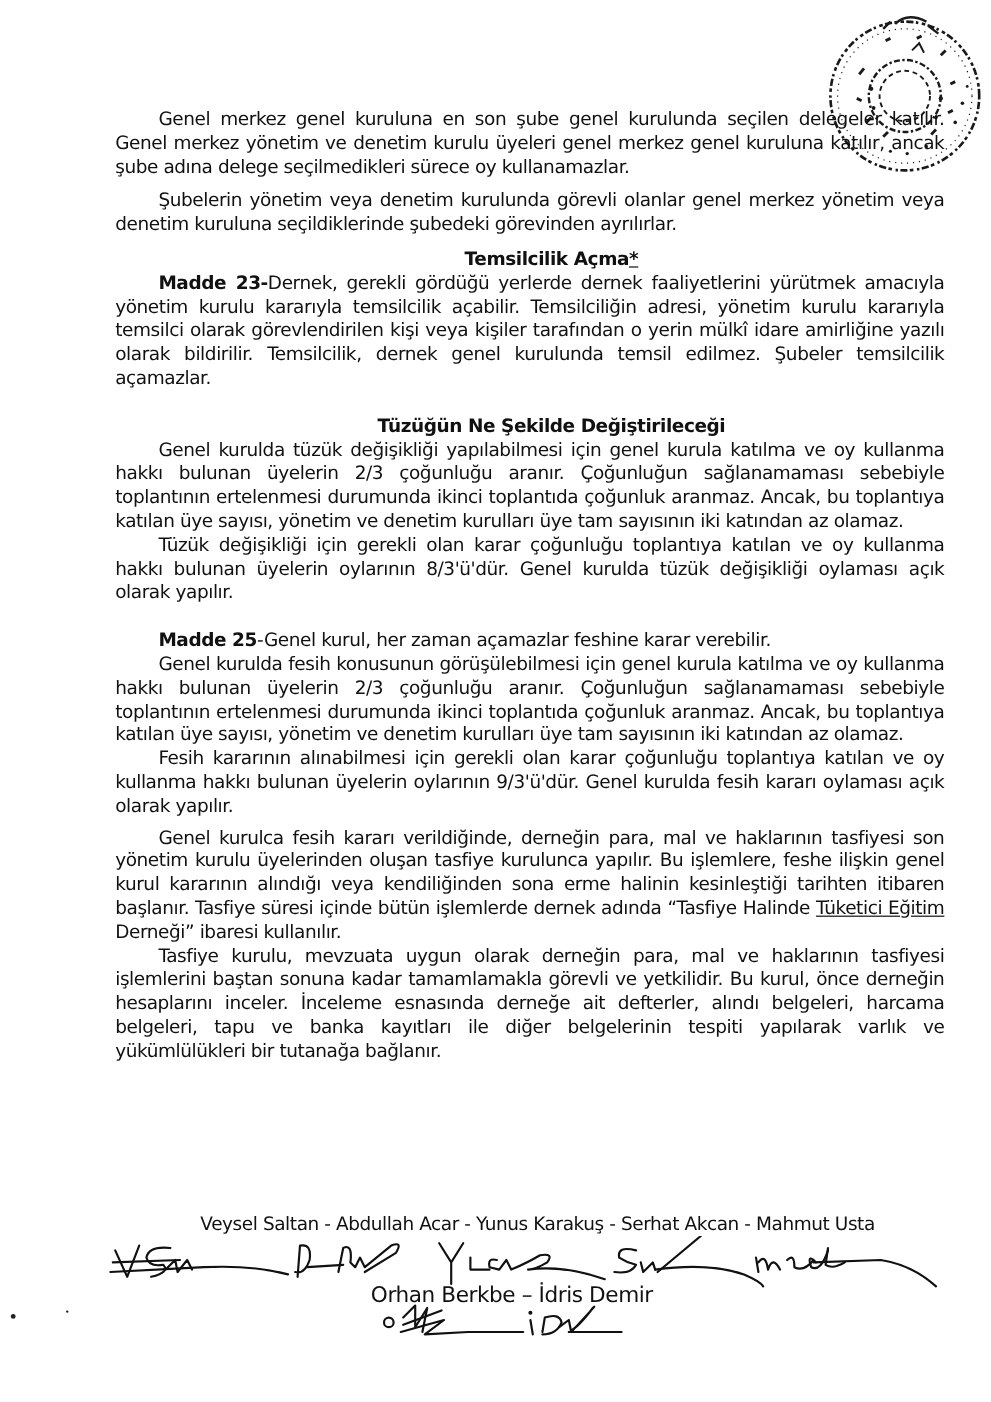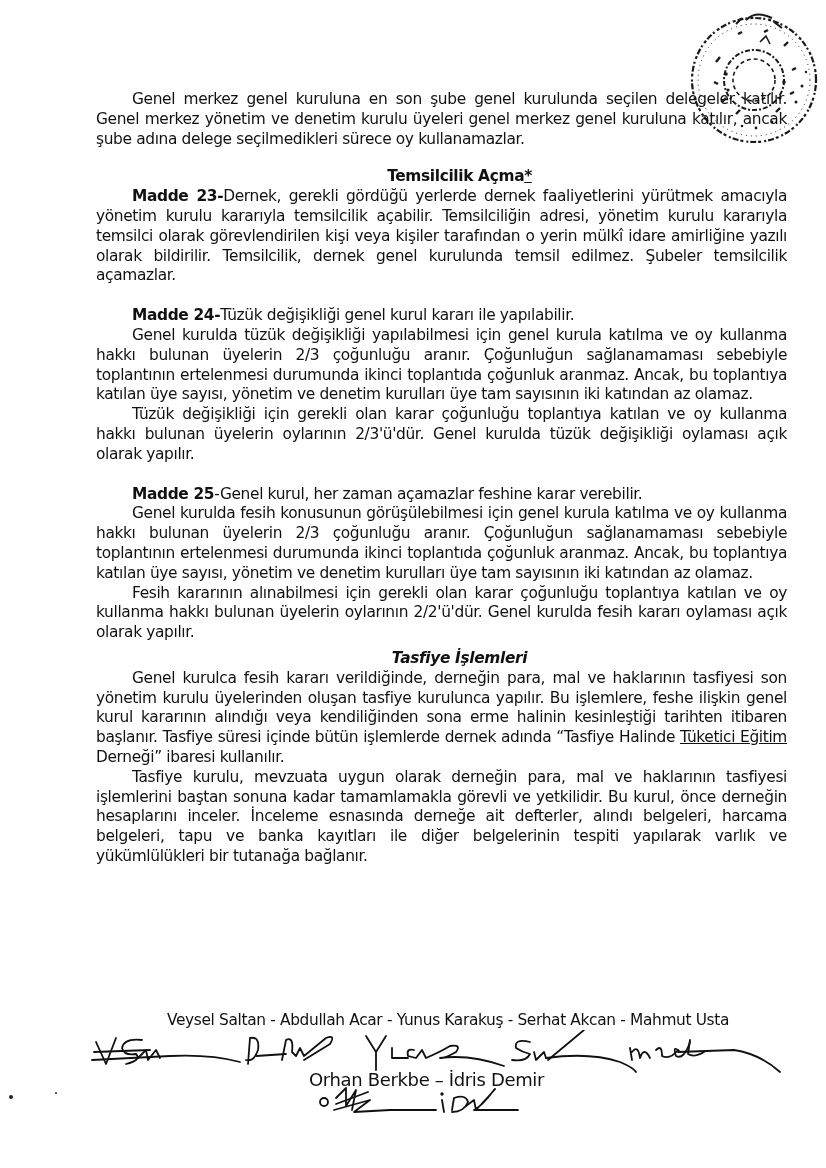--- a/index.html
+++ b/index.html
@@ -57,37 +57,37 @@
       <circle cx="130" cy="70" r="1.2"></circle>
         <circle cx="96" cy="120" r="1.4"></circle>
       <circle cx="80" cy="126" r="1.4"></circle>
         <circle cx="66" cy="124" r="1.3"></circle>
     </g>
   </svg>
 
   <div class="text-col">
     <p>Genel merkez genel kuruluna en son şube genel kurulunda seçilen delegeler katılır. Genel merkez yönetim ve denetim kurulu üyeleri genel merkez genel kuruluna katılır, ancak şube adına delege seçilmedikleri sürece oy kullanamazlar.</p>
     <div class="gap"></div>
+    <p>Şubelerin yönetim veya denetim kurulunda görevli olanlar genel merkez yönetim veya denetim kuruluna seçildiklerinde şubedeki görevinden ayrılırlar.</p>
     <div class="gap"></div>
 
     <div class="heading"><span>Temsilcilik Açma</span><span class="u">*</span></div>
     <p><span class="madde">Madde 23-</span><span>Dernek, gerekli gördüğü yerlerde dernek faaliyetlerini yürütmek amacıyla yönetim kurulu kararıyla temsilcilik açabilir. Temsilciliğin adresi, yönetim kurulu kararıyla temsilci olarak görevlendirilen kişi veya kişiler tarafından o yerin mülkî idare amirliğine yazılı olarak bildirilir. Temsilcilik, dernek genel kurulunda temsil edilmez. Şubeler temsilcilik açamazlar.</span></p>
     <div class="gap-lg"></div>
 
-    <p><span class="madde">Madde 24-</span><span>Tüzük değişikliği genel kurul kararı ile yapılabilir.</span></p>
+    <div class="heading">Tüzüğün Ne Şekilde Değiştirileceği</div>
     <p>Genel kurulda tüzük değişikliği yapılabilmesi için genel kurula katılma ve oy kullanma hakkı bulunan üyelerin 2/3 çoğunluğu aranır. Çoğunluğun sağlanamaması sebebiyle toplantının ertelenmesi durumunda ikinci toplantıda çoğunluk aranmaz. Ancak, bu toplantıya katılan üye sayısı, yönetim ve denetim kurulları üye tam sayısının iki katından az olamaz.</p>
-    <p>Tüzük değişikliği için gerekli olan karar çoğunluğu toplantıya katılan ve oy kullanma hakkı bulunan üyelerin oylarının 2/3'ü'dür. Genel kurulda tüzük değişikliği oylaması açık olarak yapılır.</p>
+    <p>Tüzük değişikliği için gerekli olan karar çoğunluğu toplantıya katılan ve oy kullanma hakkı bulunan üyelerin oylarının 8/3'ü'dür. Genel kurulda tüzük değişikliği oylaması açık olarak yapılır.</p>
     <div class="gap-lg"></div>
 
     <p><span class="madde">Madde 25</span><span>-Genel kurul, her zaman açamazlar feshine karar verebilir.</span></p>
     <p>Genel kurulda fesih konusunun görüşülebilmesi için genel kurula katılma ve oy kullanma hakkı bulunan üyelerin 2/3 çoğunluğu aranır. Çoğunluğun sağlanamaması sebebiyle toplantının ertelenmesi durumunda ikinci toplantıda çoğunluk aranmaz. Ancak, bu toplantıya katılan üye sayısı, yönetim ve denetim kurulları üye tam sayısının iki katından az olamaz.</p>
-    <p>Fesih kararının alınabilmesi için gerekli olan karar çoğunluğu toplantıya katılan ve oy kullanma hakkı bulunan üyelerin oylarının 2/2'ü'dür. Genel kurulda fesih kararı oylaması açık olarak yapılır.</p>
+    <p>Fesih kararının alınabilmesi için gerekli olan karar çoğunluğu toplantıya katılan ve oy kullanma hakkı bulunan üyelerin oylarının 9/3'ü'dür. Genel kurulda fesih kararı oylaması açık olarak yapılır.</p>
     <div style="height:6px"></div>
 
-    <div class="heading italic">Tasfiye İşlemleri</div>
     <p><span>Genel kurulca fesih kararı verildiğinde, derneğin para, mal ve haklarının tasfiyesi son yönetim kurulu üyelerinden oluşan tasfiye kurulunca yapılır. Bu işlemlere, feshe ilişkin genel kurul kararının alındığı veya kendiliğinden sona erme halinin kesinleştiği tarihten itibaren başlanır. Tasfiye süresi içinde bütün işlemlerde dernek adında “Tasfiye Halinde </span><span class="u">Tüketici Eğitim </span><span>Derneği” ibaresi kullanılır.</span></p>
     <p>Tasfiye kurulu, mevzuata uygun olarak derneğin para, mal ve haklarının tasfiyesi işlemlerini baştan sonuna kadar tamamlamakla görevli ve yetkilidir. Bu kurul, önce derneğin hesaplarını inceler. İnceleme esnasında derneğe ait defterler, alındı belgeleri, harcama belgeleri, tapu ve banka kayıtları ile diğer belgelerinin tespiti yapılarak varlık ve yükümlülükleri bir tutanağa bağlanır.</p>
   </div>
 
   <div class="sig-names">Veysel Saltan - Abdullah Acar - Yunus Karakuş - Serhat Akcan - Mahmut Usta</div>
 
   <svg class="sigs" viewBox="0 0 736 110">
     <g fill="none" stroke="#111" stroke-width="1.8" stroke-linecap="round" stroke-linejoin="round">
 
       <g>

